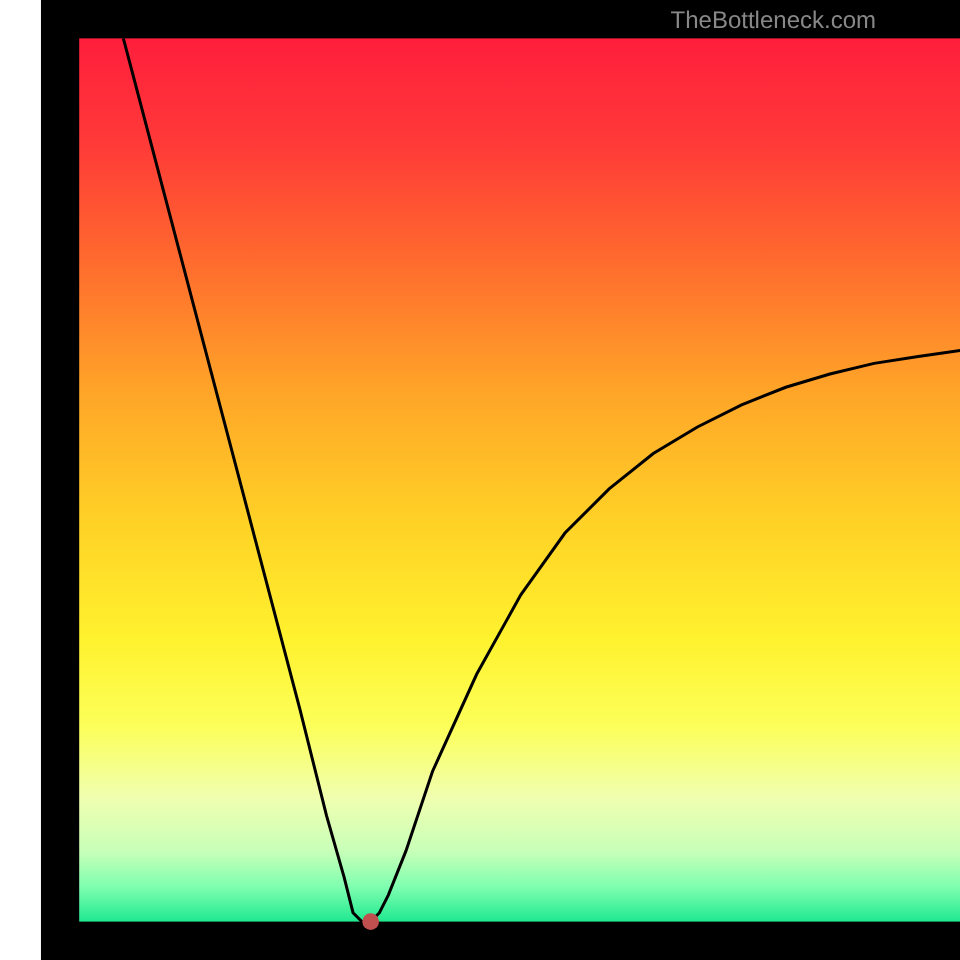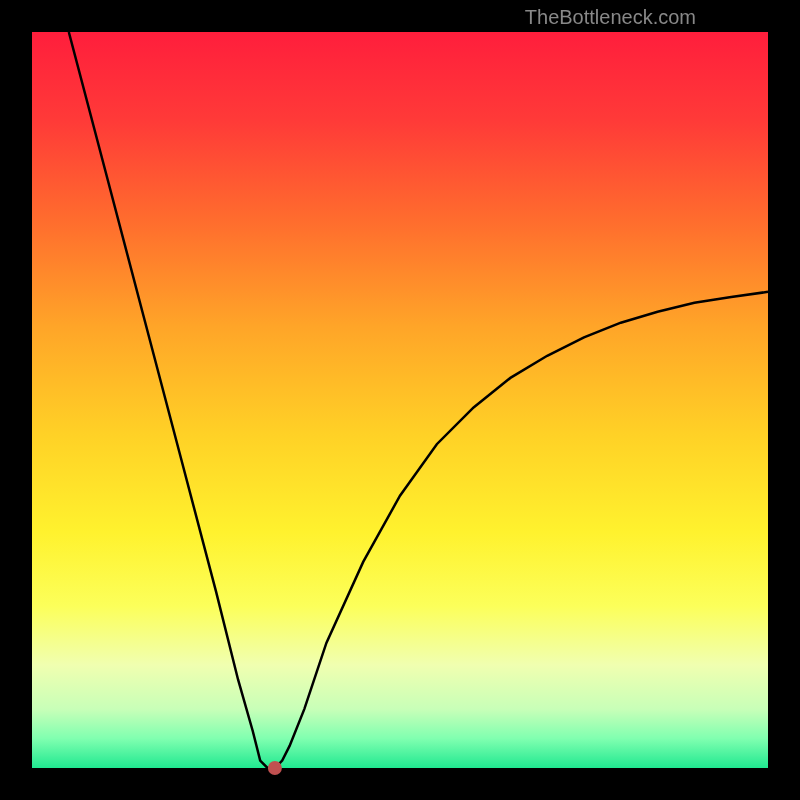--- a/index.html
+++ b/index.html
@@ -7,20 +7,21 @@
     width: 800px;
     height: 800px;
     font-family: Arial, sans-serif;
     overflow: hidden;
     position: relative;
   }
   .chart-container {
     width: 708px;
     height: 800px;
     position: relative;
+    margin-left: 34px;
   }
   .watermark {
     position: absolute;
     top: 6px;
     right: 12px;
     font-size: 20px;
     color: #888;
     font-family: Arial, sans-serif;
     z-index: 10;
   }

